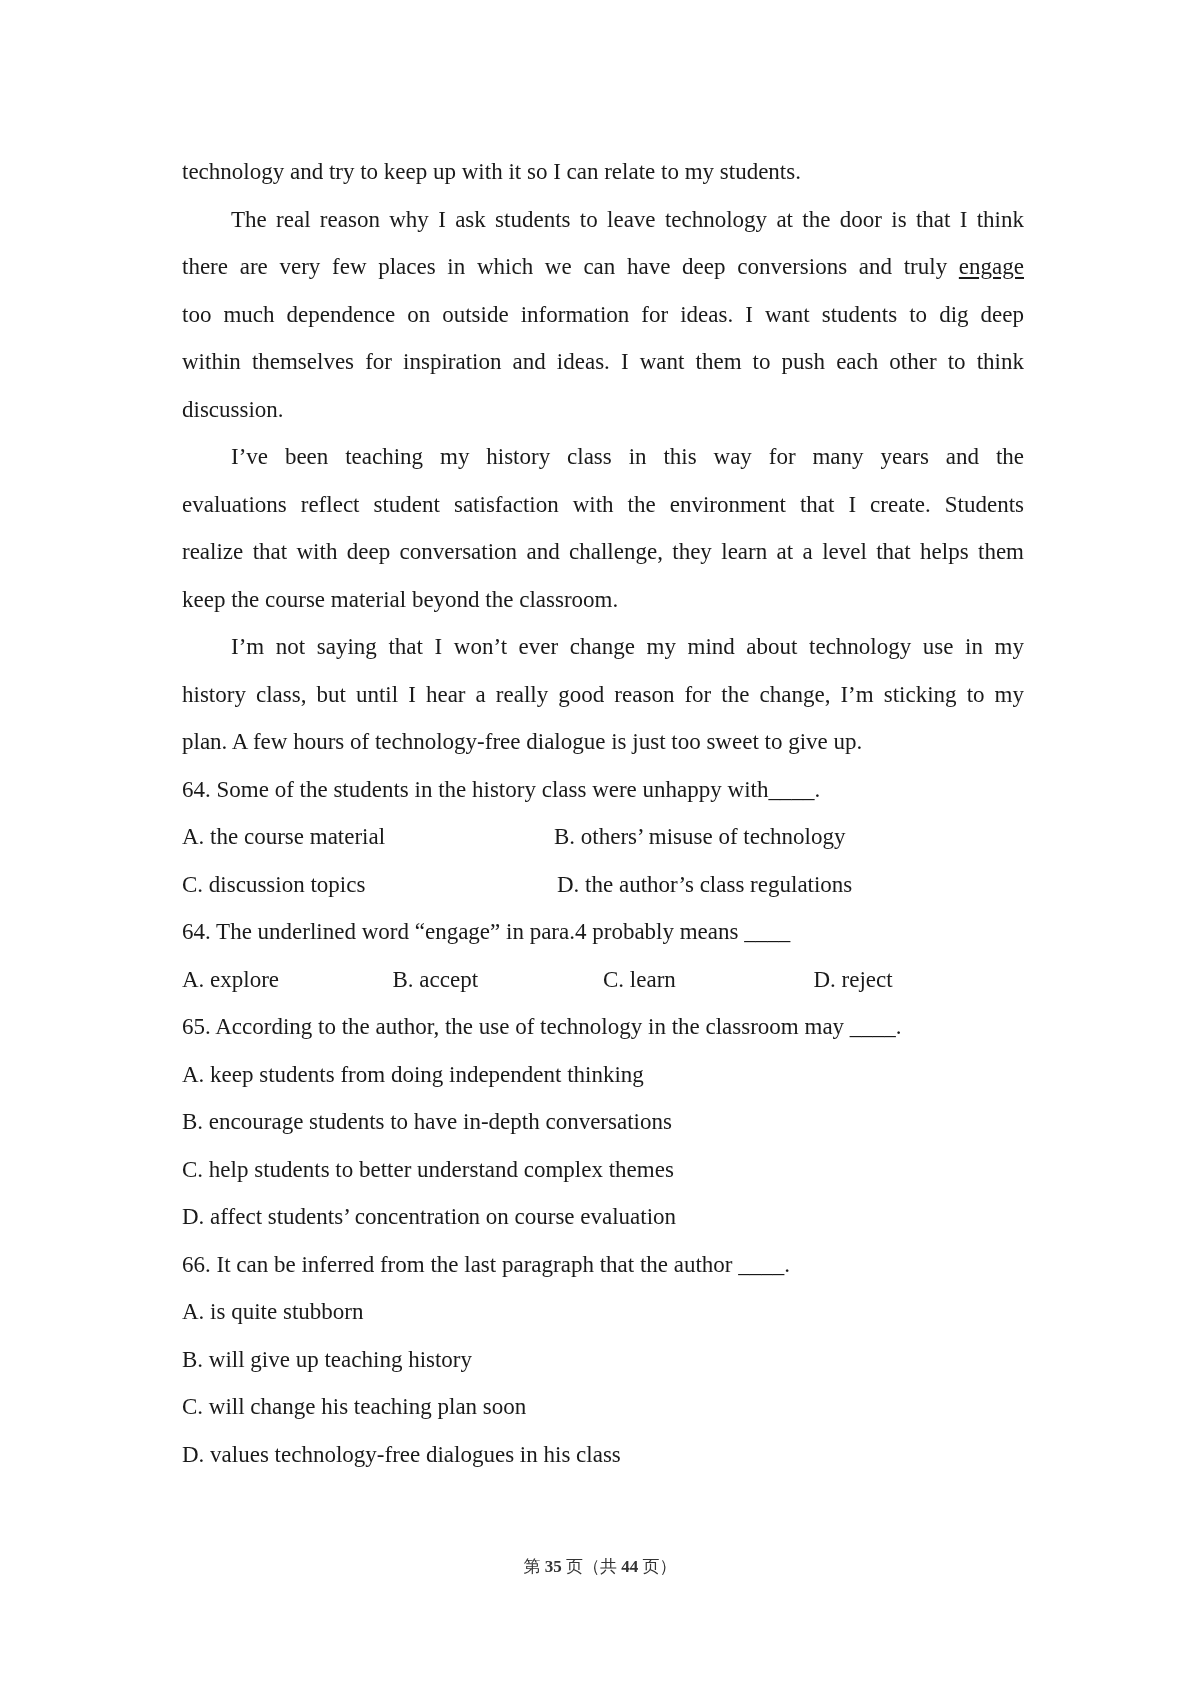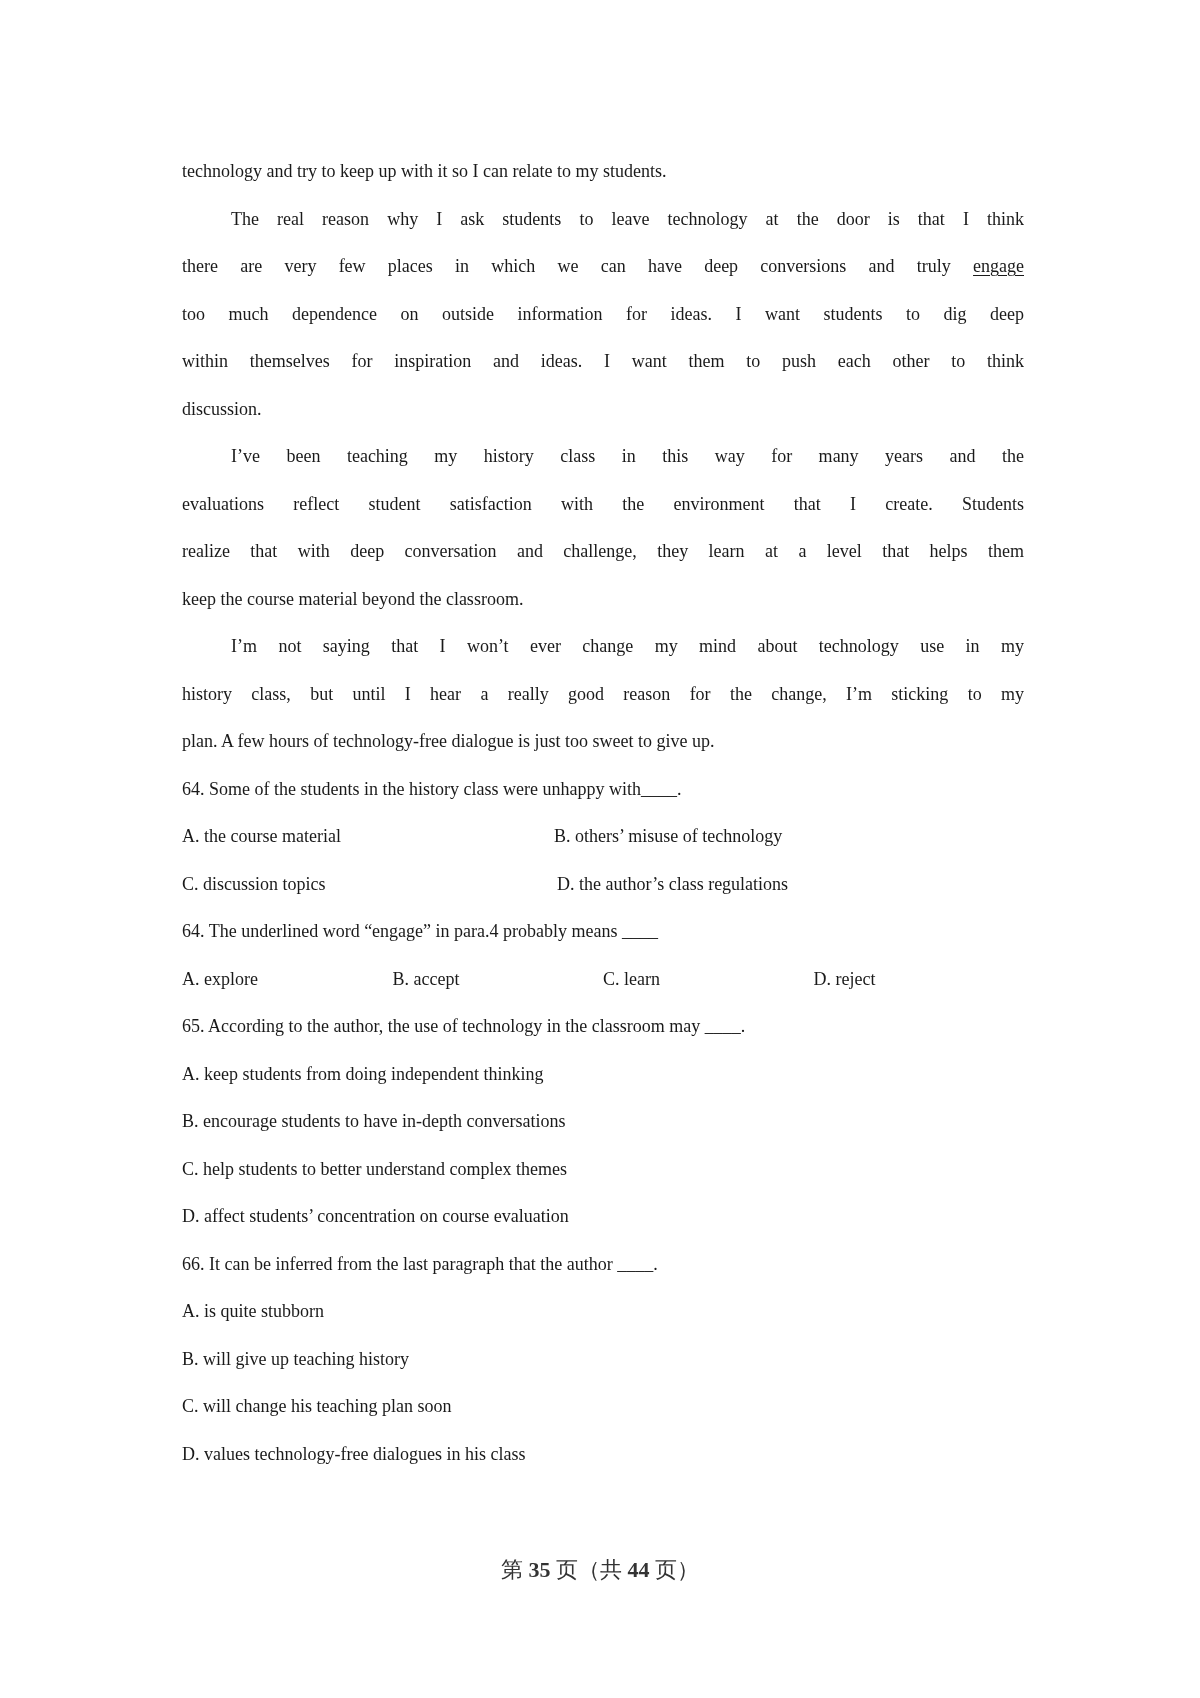--- a/index.html
+++ b/index.html
@@ -1,29 +1,29 @@
 <!DOCTYPE html>
 <html><head>
 <meta charset="utf-8">
 <style>
   html, body { margin: 0; padding: 0; background: #ffffff; }
   body { width: 1200px; height: 1698px; position: relative; overflow: hidden;
          font-family: "Liberation Serif", "DejaVu Serif", serif; color: #1a1a1a; }
   .page { position: absolute; left: 182px; top: 148px; width: 842px; }
-  .line { font-size: 18px; line-height: 47.5px; height: 47.5px; white-space: nowrap; }
+  .line { font-size: 23px; line-height: 47.5px; height: 47.5px; white-space: nowrap; }
   .just { text-align: justify; text-align-last: justify; white-space: normal; }
   .indent { padding-left: 49px; }
   .u { text-decoration: underline; text-underline-offset: 3px; margin-top: 16px; }
   .opts2 { display: flex; }
   .opts2 .o1 { width: 372px; }
   .opts2 .o2b { margin-left: 3px; text-align: center; }
   .opts4 { display: flex; }
   .opts4 span { width: 213px; }
   .footer { position: absolute; left: 0; width: 1200px; top: 1555px; text-align: center;
-            font-size: 22px; color: #333; }
+            font-size: 17px; color: #333; }
   .footer b { font-weight: bold; }
 </style>
 </head>
 <body>
 
 <div class="page">
   <div>
     <div class="line">technology and try to keep up with it so I can relate to my students.</div>
     <div class="line just indent">The real reason why I ask students to leave technology at the door is that I think</div>
     <div class="line just"><span>there are very few places in which we can have deep conversions and truly </span><span class="u">engage</span></div>

